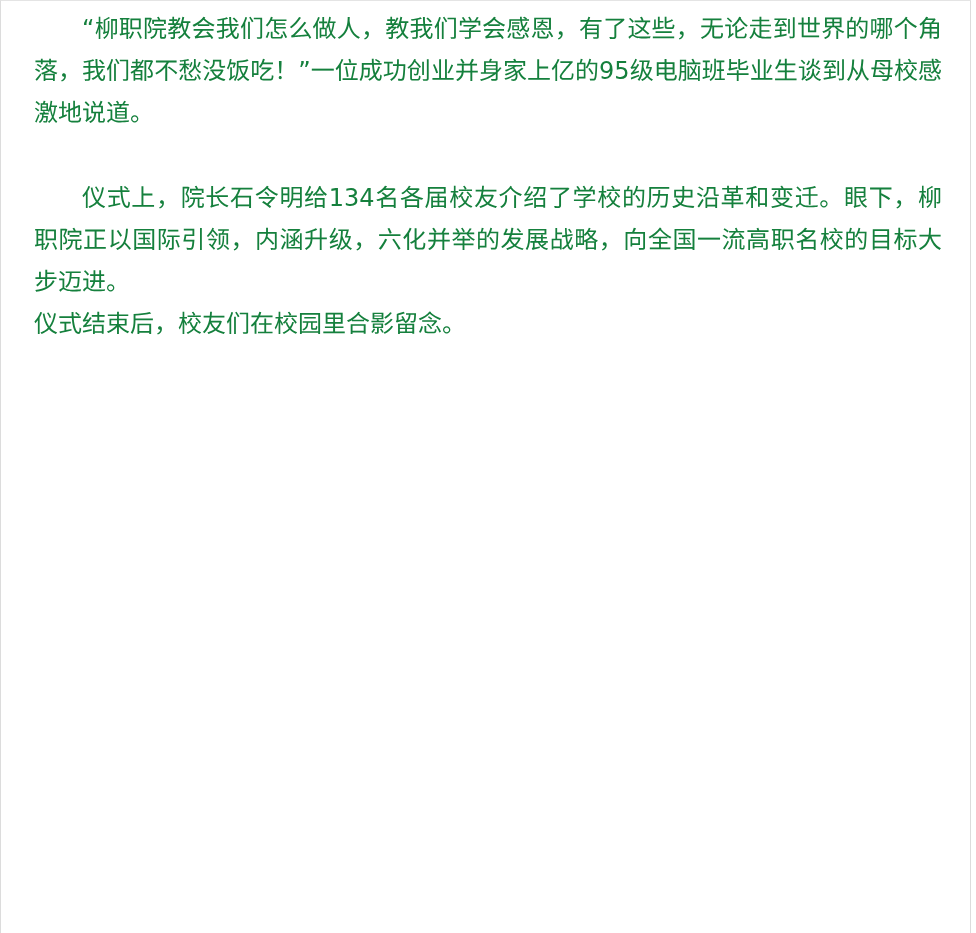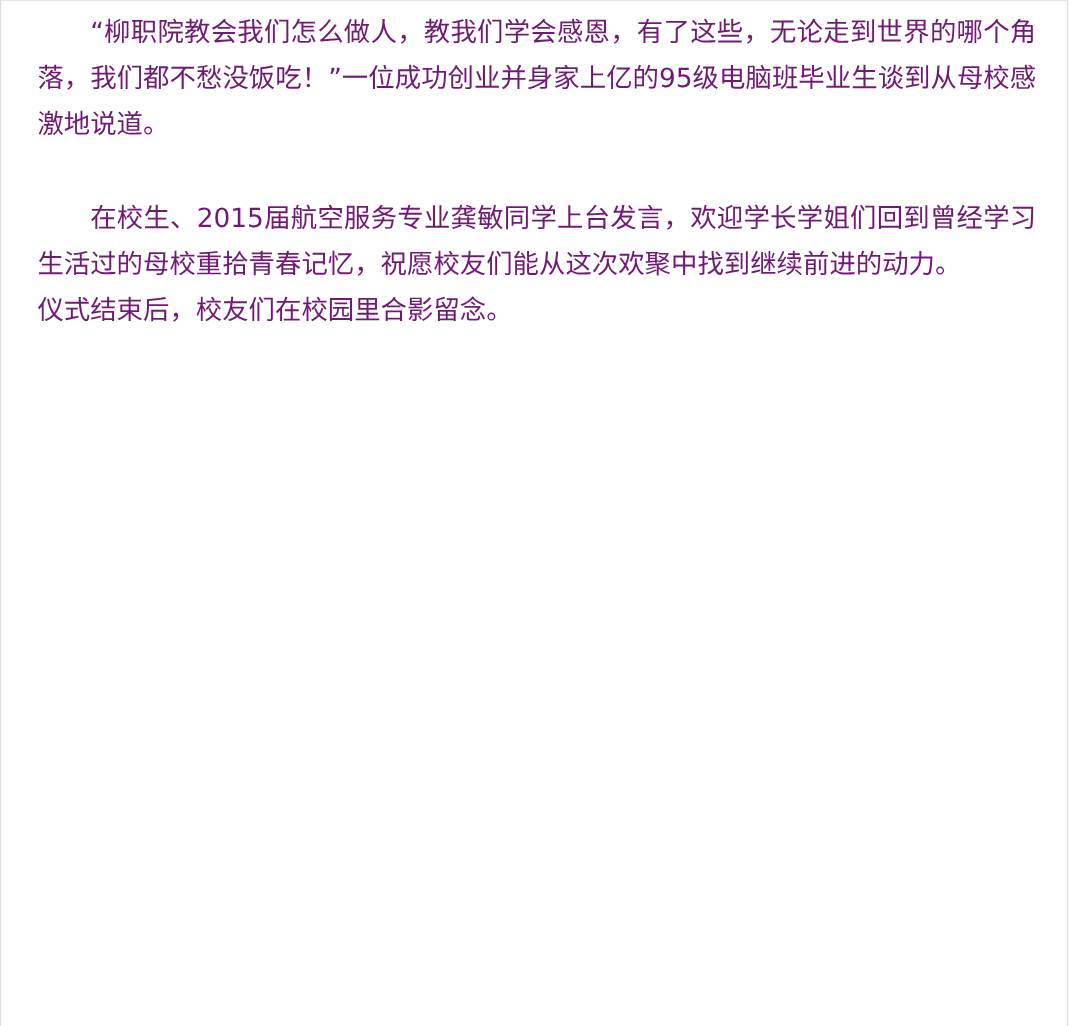--- a/index.html
+++ b/index.html
@@ -16,21 +16,21 @@
     border-left: 1px solid #dcdcdc;
     border-right: 1px solid #dcdcdc;
     border-top: 1px solid #e4e4e4;
     padding: 7px 28px 16px 33px;
     overflow: hidden;
   }
   .para {
     font-family: "DejaVu Sans", "Liberation Sans", sans-serif;
     font-size: 24px;
     line-height: 42px;
-    color: #701a75;
+    color: #15803d;
     text-align: justify;
     text-indent: 2em;
     margin: 43px 0 0 0;
     word-break: break-all;
   }
   .para.first {
     margin-top: 0;
   }
   .para.no-indent {
     text-indent: 0;
@@ -39,18 +39,18 @@
     margin-top: 0;
   }
 </style>
 </head>
 <body>
 
 <div class="page">
   <p class="para first">“柳职院教会我们怎么做人，教我们学会感恩，有了这些，无论走到世界的哪个角落，我们都不愁没饭吃！”一位成功创业并身家上亿的95级电脑班毕业生谈到从母校感激地说道。</p>
 
 
+  <p class="para">仪式上，院长石令明给134名各届校友介绍了学校的历史沿革和变迁。眼下，柳职院正以国际引领，内涵升级，六化并举的发展战略，向全国一流高职名校的目标大步迈进。</p>
 
 
-  <p class="para">在校生、2015届航空服务专业龚敏同学上台发言，欢迎学长学姐们回到曾经学习生活过的母校重拾青春记忆，祝愿校友们能从这次欢聚中找到继续前进的动力。</p>
 
   <p class="para no-indent no-gap">仪式结束后，校友们在校园里合影留念。</p>
 </div>
 
 </body></html>

